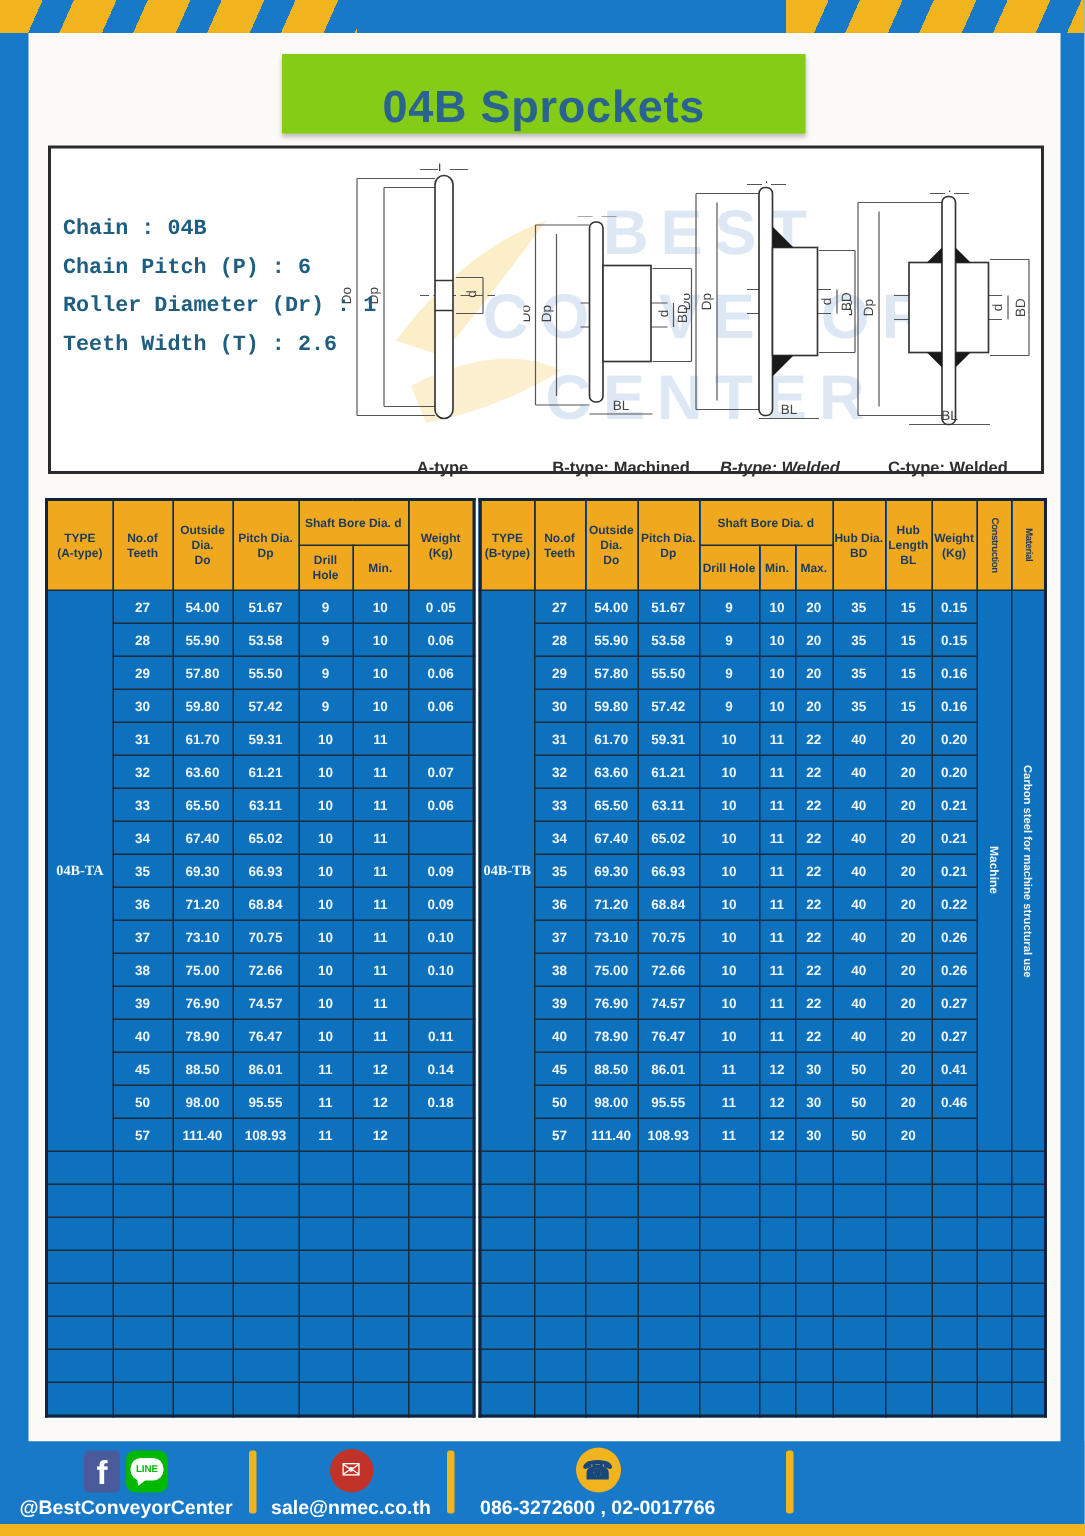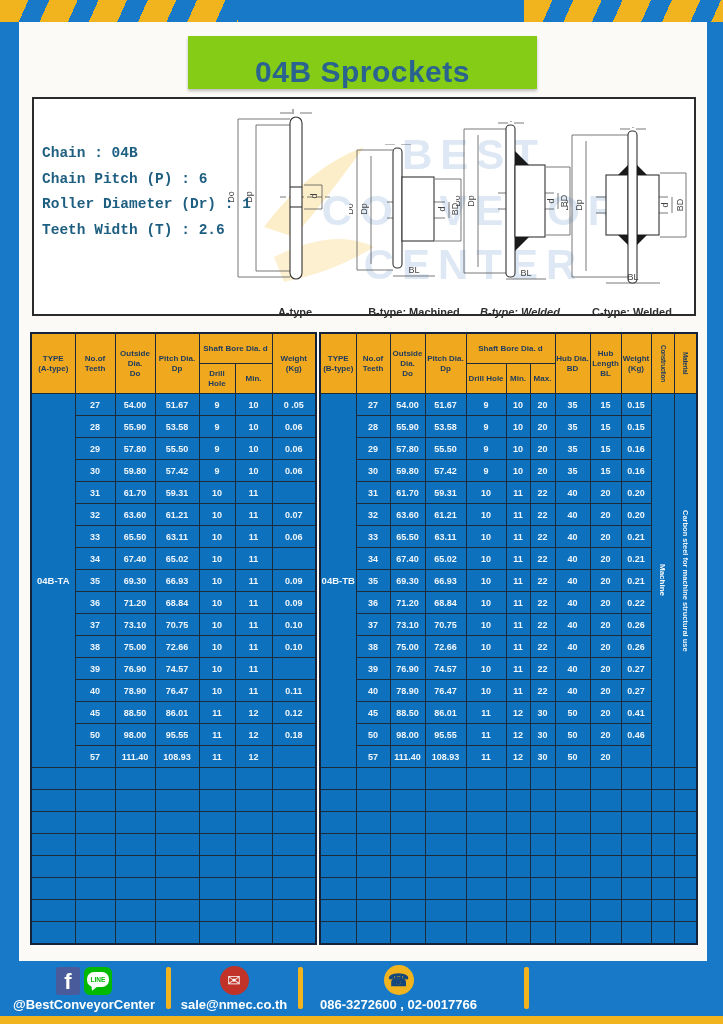--- a/index.html
+++ b/index.html
@@ -31,21 +31,21 @@
   table{border-collapse:collapse;table-layout:fixed;position:absolute;background:#0D71BE;
     border:2px solid #14233A;}
   th,td{border:1px solid #1B2B3A;padding:0;text-align:center;vertical-align:middle;overflow:hidden;}
   thead th{background:#F0A81E;color:#1C3A5E;font-size:8px;font-weight:bold;line-height:1.25;height:29px;}
   tbody td{background:#0D71BE;color:#EFF6FC;font-size:9px;font-weight:bold;height:21px;}
   #table-a{left:11px;top:310px;width:285px;}
   #table-b{left:300px;top:310px;width:377px;}
   .vert{writing-mode:vertical-rl;text-orientation:mixed;}
   th.vert{font-size:6.5px;letter-spacing:-.3px;}
   td.vert-val{writing-mode:vertical-rl;font-size:8px;}
-  td.type-cell{font-size:9.5px;}
+  td.type-cell{font-size:9.5px;font-family:Liberation Serif, serif;}
   
   .footer{position:absolute;left:0;top:961px;width:723px;height:55px;background:#1779C7;
     display:flex;align-items:center;}
   .footer-item{display:flex;flex-direction:column;align-items:center;justify-content:center;gap:2px;height:55px;}
   .footer-label{color:#fff;font-size:13px;font-weight:bold;white-space:nowrap;}
   .divider{position:absolute;width:5px;height:42px;top:967px;background:#F2B41E;border-radius:2px;}
   .icon-row{display:flex;align-items:flex-end;gap:4px;height:30px;}
   .fb-icon{width:24px;height:28px;background:#4A5B9B;border-radius:3px;color:#fff;font-size:22px;
     font-weight:bold;display:flex;align-items:flex-end;justify-content:center;line-height:26px;}
   .line-icon{width:28px;height:28px;background:#00B900;border-radius:6px;position:relative;}
@@ -360,21 +360,21 @@
           <td>10</td>
           <td>11</td>
           <td>0.11</td>
         </tr>
         <tr>
           <td>45</td>
           <td>88.50</td>
           <td>86.01</td>
           <td>11</td>
           <td>12</td>
-          <td>0.12</td>
+          <td>0.14</td>
         </tr>
         <tr>
           <td>50</td>
           <td>98.00</td>
           <td>95.55</td>
           <td>11</td>
           <td>12</td>
           <td>0.18</td>
         </tr>
         <tr>

